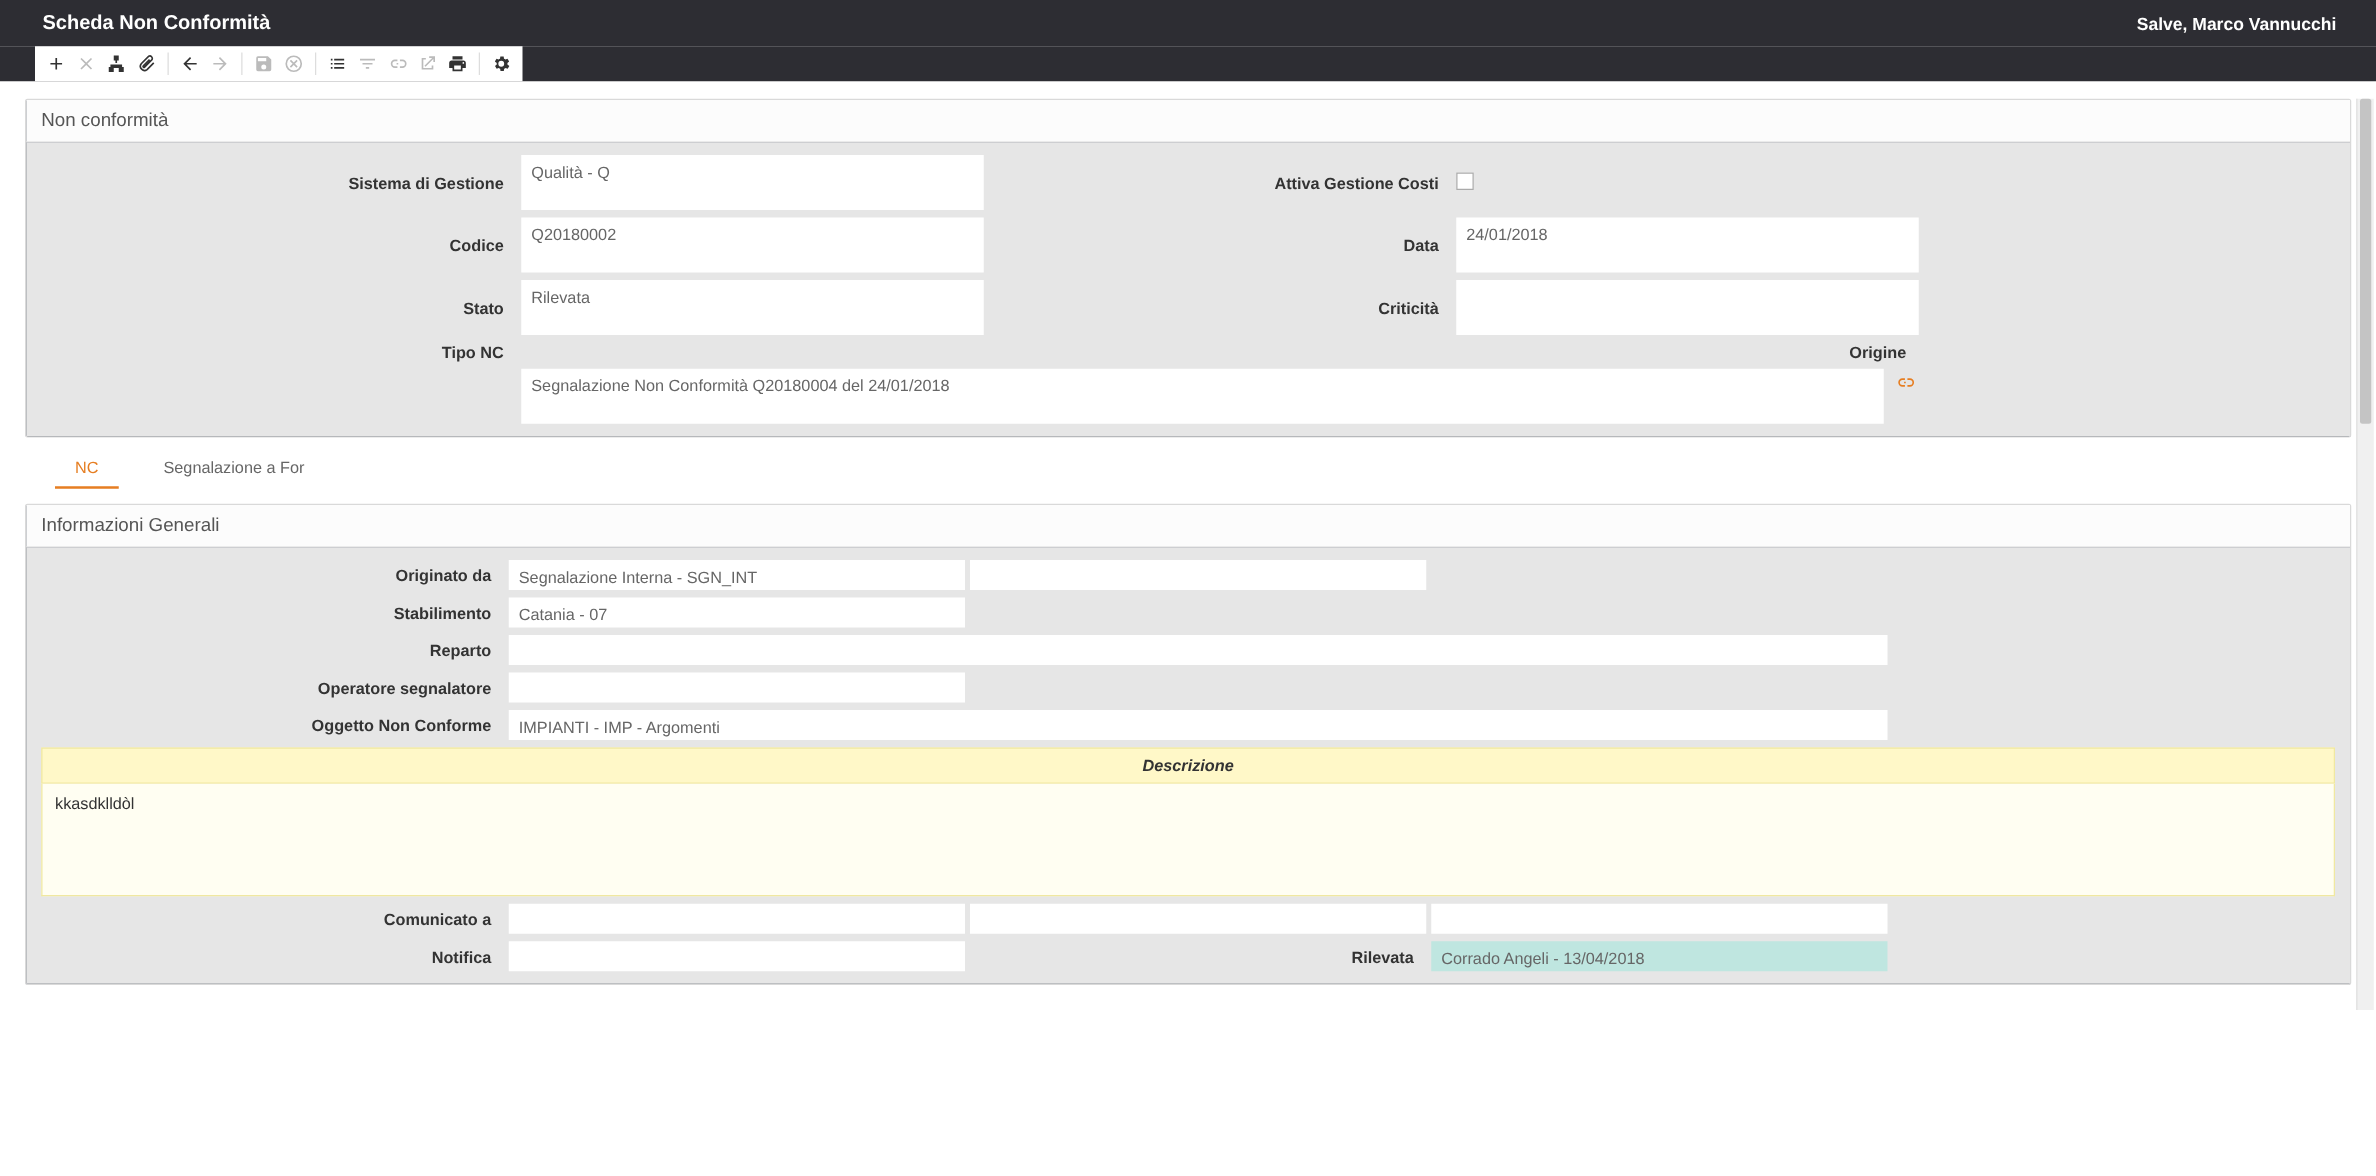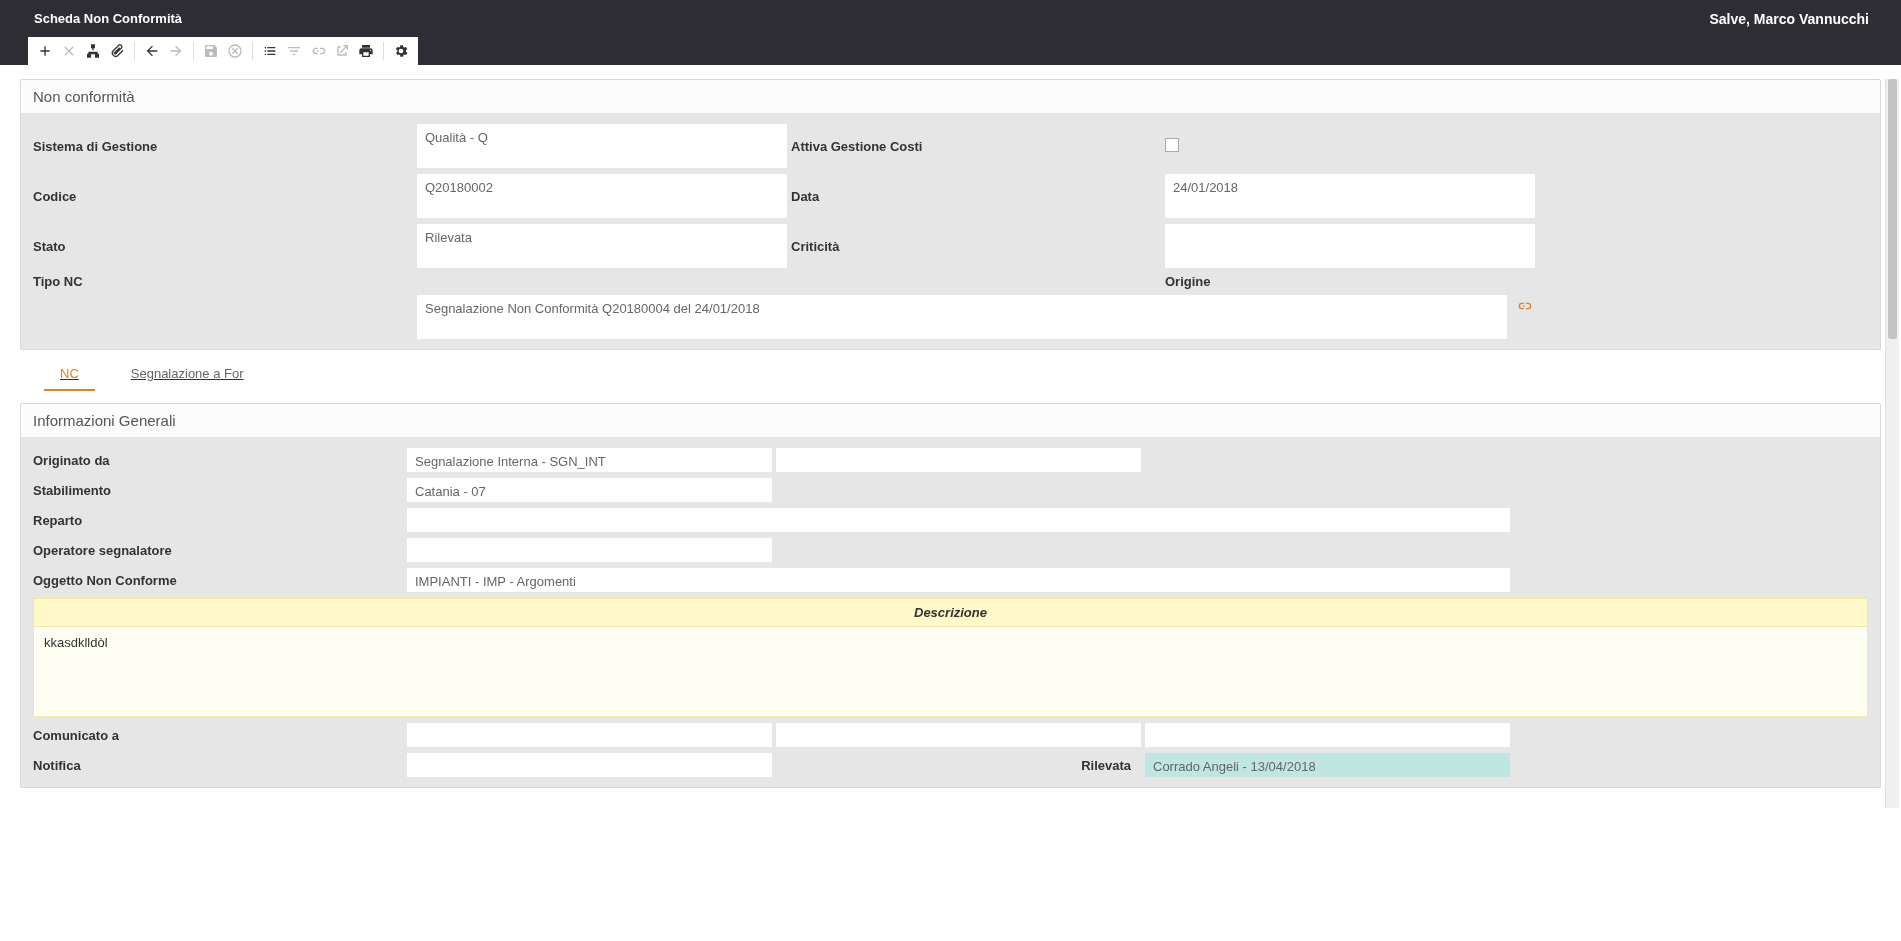--- a/index.html
+++ b/index.html
@@ -12,21 +12,21 @@
   }
   .header-bar {
     background: #2d2d33;
     color: #fff;
     height: 37px;
     display: flex;
     align-items: center;
     padding: 0 20px 0 34px;
     justify-content: space-between;
   }
-  .header-title { font-weight: 600; font-size: 13px; }
+  .header-title { font-weight: 600; font-size: 16px; }
   .header-user { font-weight: 600; font-size: 14px; padding-right: 12px; }
   .toolbar-row {
     background: #2d2d33;
     height: 28px;
     padding-left: 28px;
     display: flex;
   }
   .toolbar {
     background: #fff;
     height: 28px;
@@ -66,21 +66,21 @@
     background: #e6e6e6;
   }
   .form-grid {
     display: grid;
     grid-template-columns: 380px 370px 370px 370px;
     column-gap: 4px;
     row-gap: 6px;
     align-items: center;
   }
   .label {
-    text-align: left;
+    text-align: right;
     font-weight: 600;
     color: #333;
     padding-right: 10px;
     font-size: 13px;
   }
   .input {
     background: #fff;
     height: 44px;
     line-height: 28px;
     padding: 0 8px;
@@ -103,21 +103,20 @@
   .link-icon {
     width:22px; height:22px; display:flex; align-items:center; justify-content:center;
     color:#e67e22; cursor:pointer;
   }
 
   .tabs {
     display:flex;
     gap: 20px;
     padding: 0 0 0 24px;
     margin: 8px 0 12px 0;
-    text-decoration: underline;
   }
   .tab {
     padding: 8px 16px 8px 16px;
     font-size: 13px;
     color:#666;
     cursor:pointer;
     border-bottom: 2px solid transparent;
   }
   .tab.active {
     color:#e67e22;

